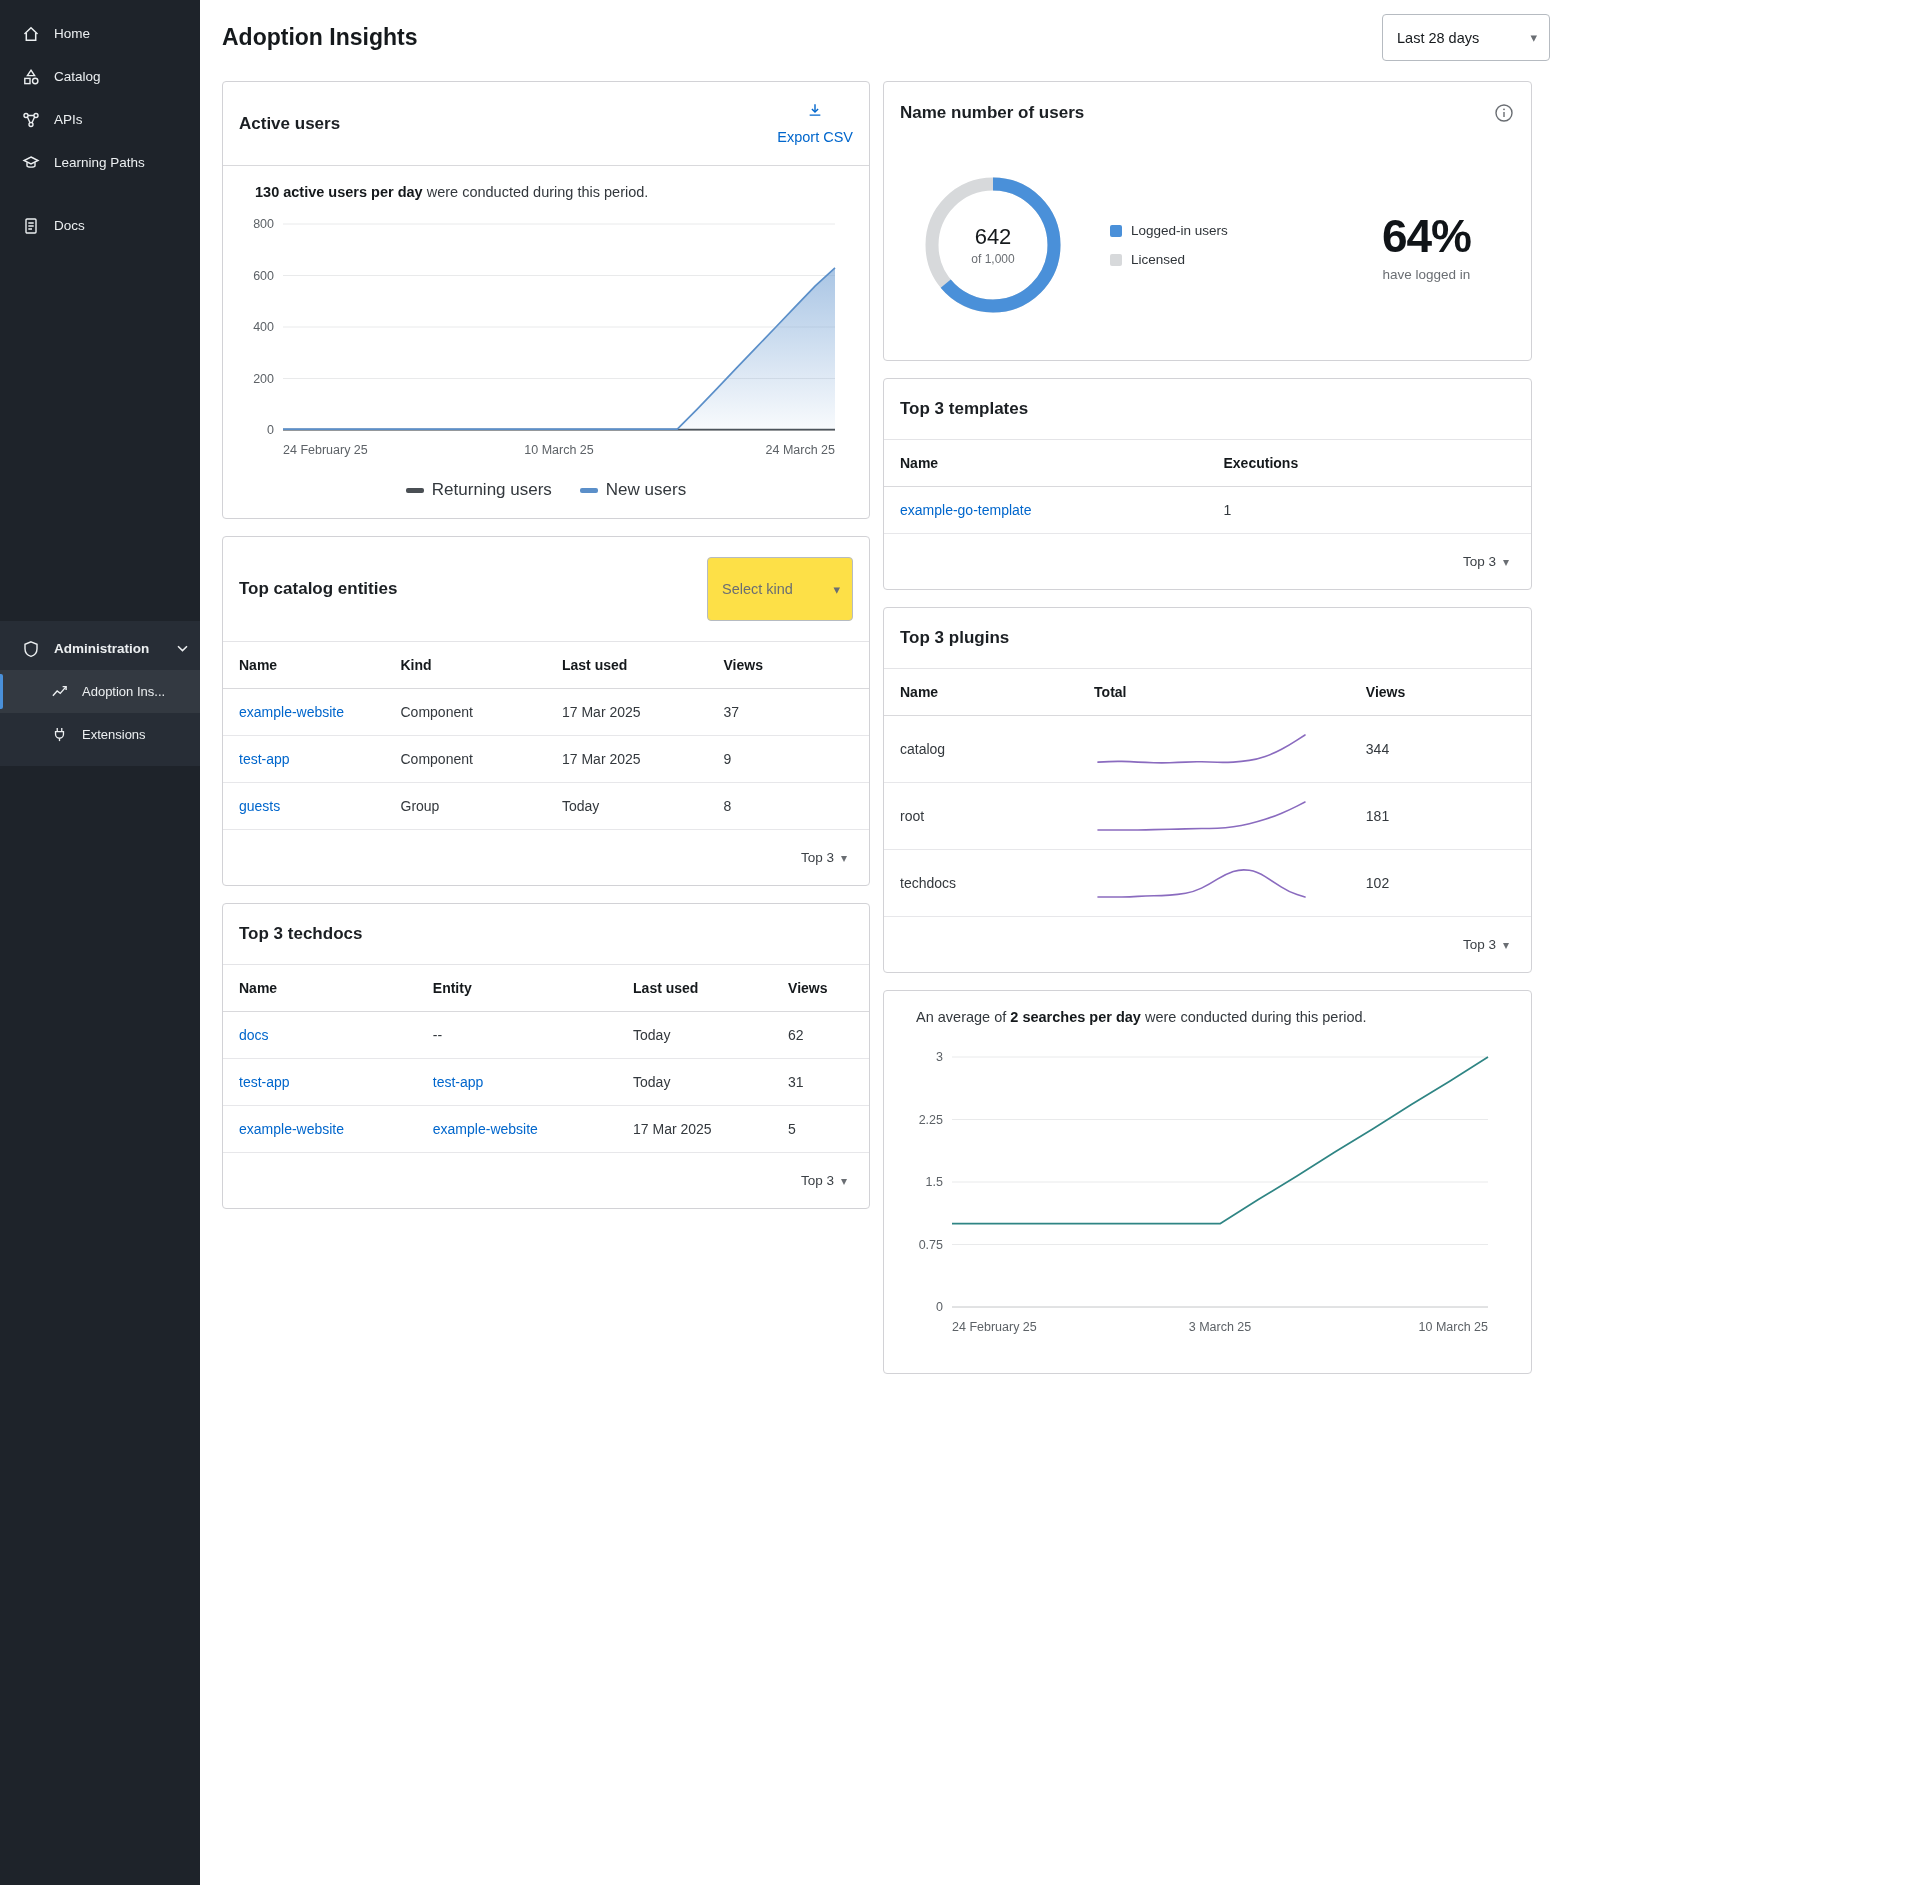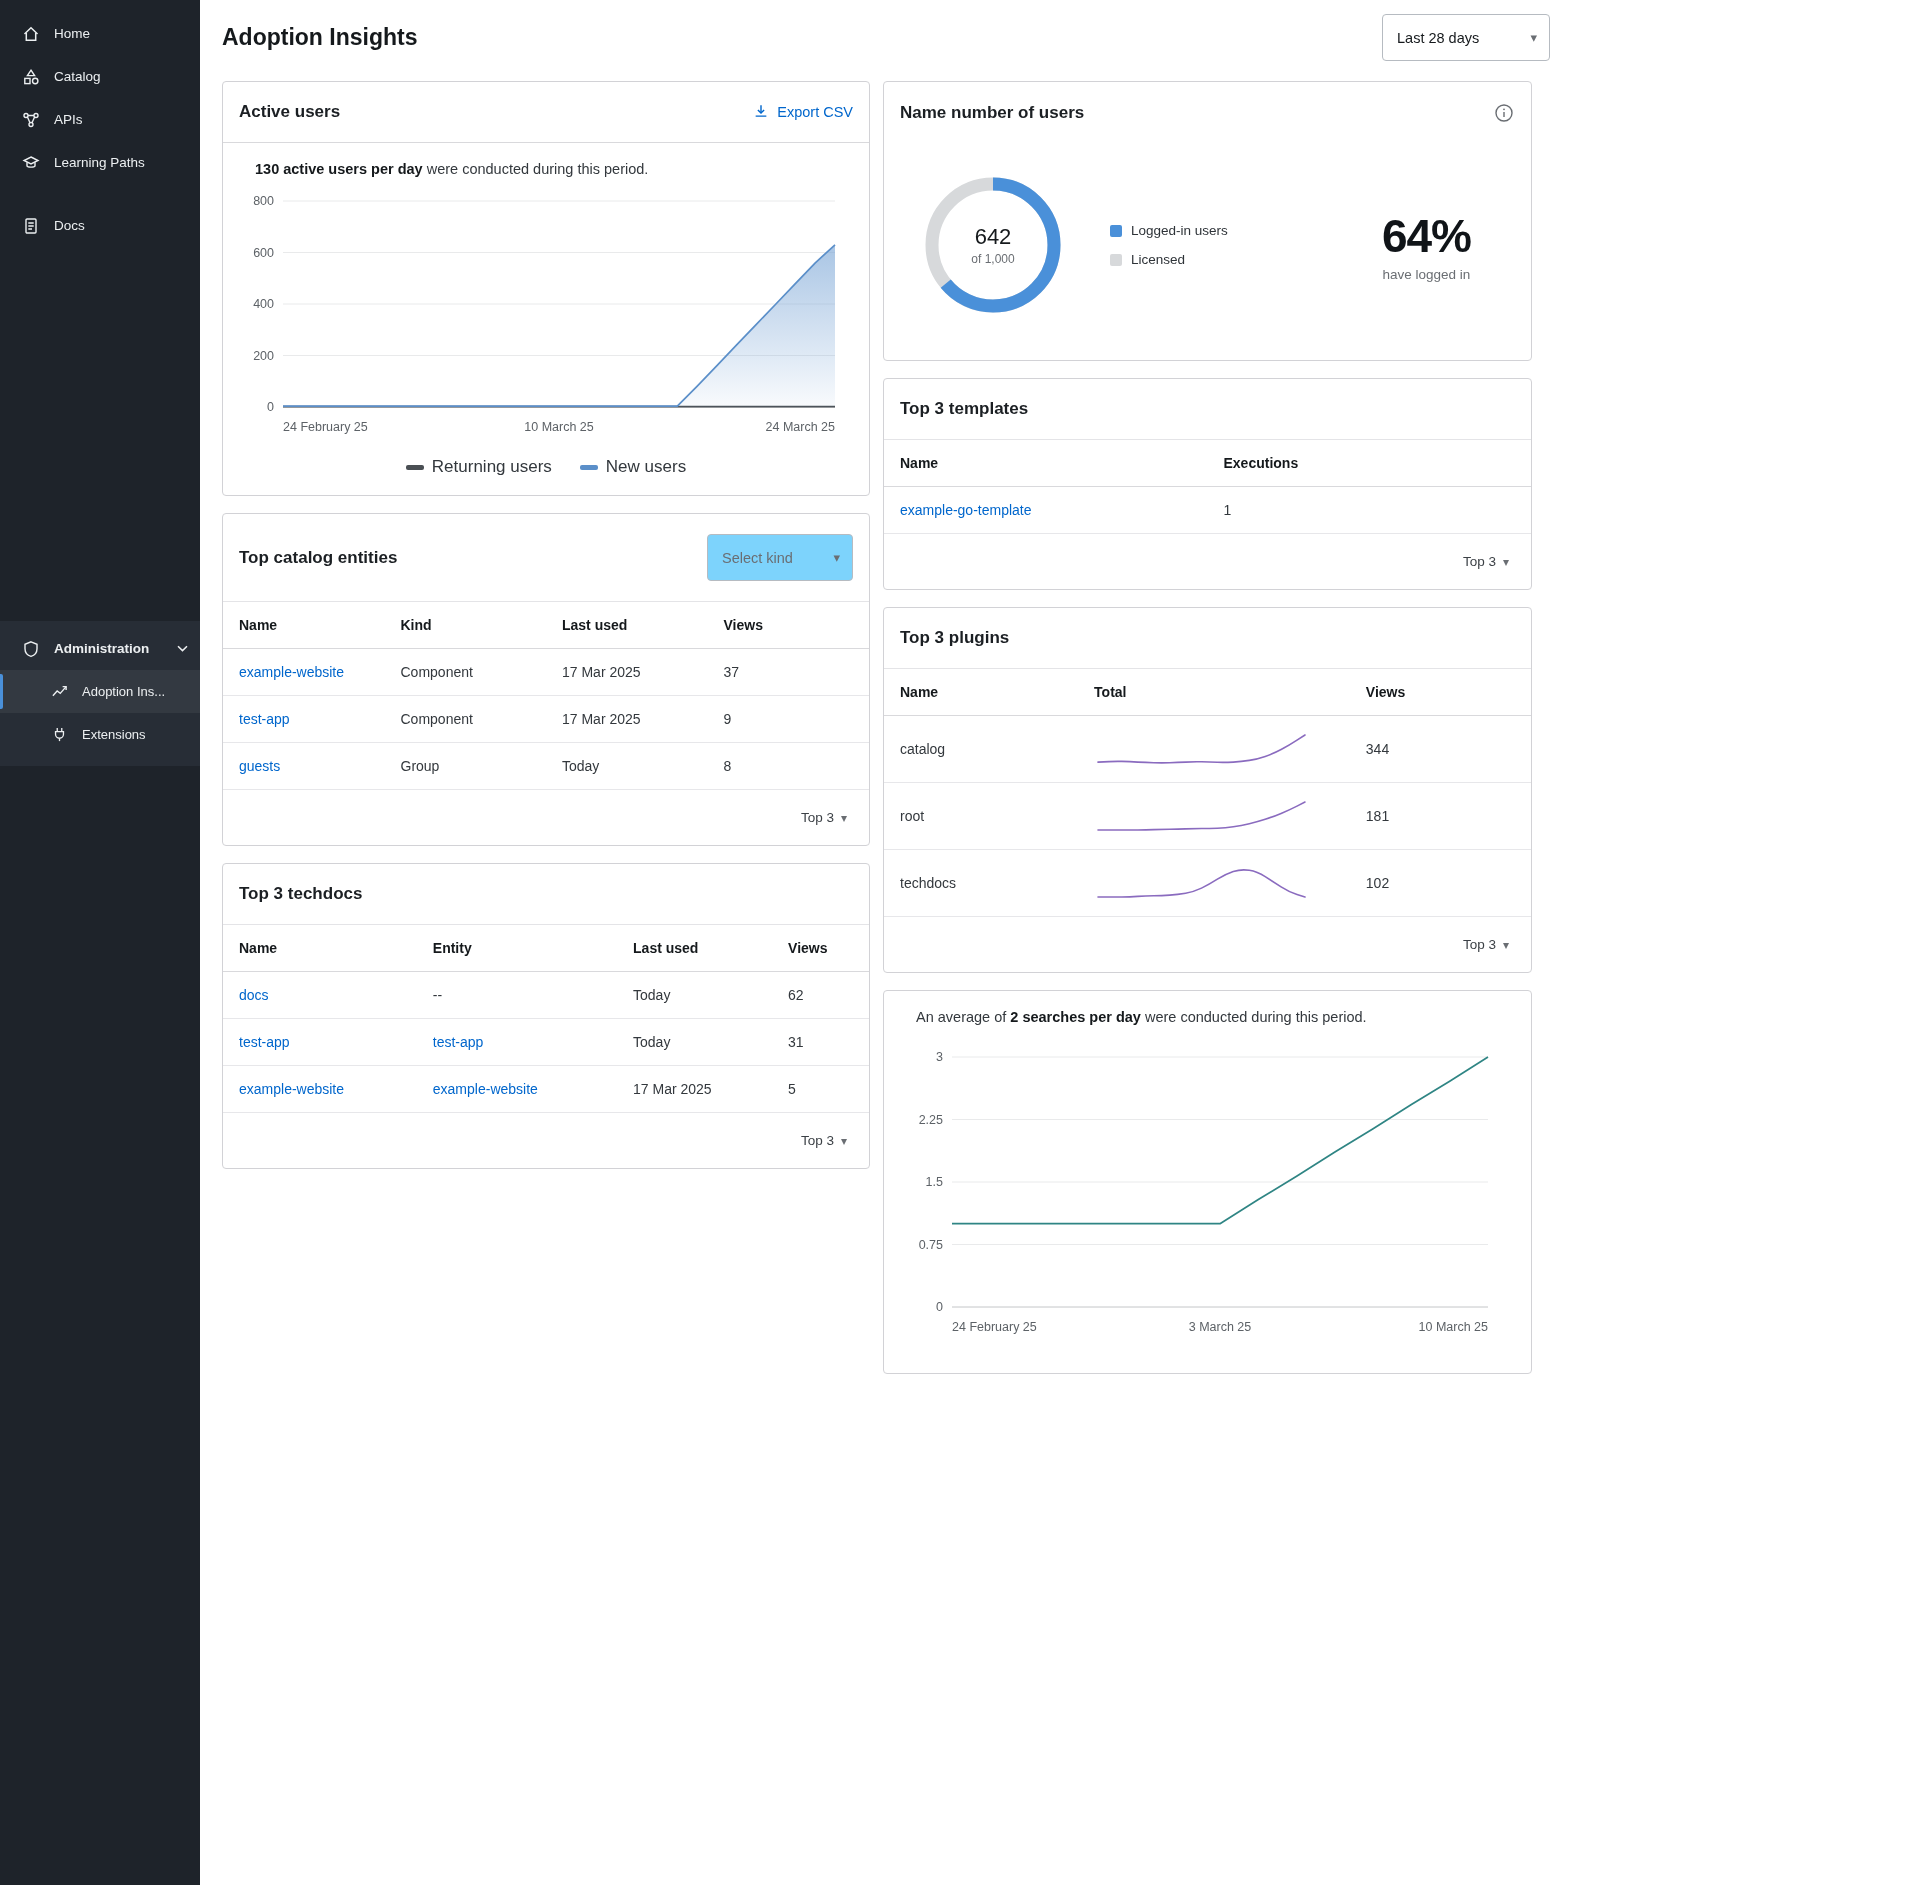--- a/index.html
+++ b/index.html
@@ -39,21 +39,21 @@
   .col.left { width:648px; }
   .col.right { width:649px; }
 
   .card { background:#fff; border:1px solid #d2d2d6; border-radius:4px; overflow:hidden; }
   .card-head { display:flex; align-items:center; justify-content:space-between;
     padding:20px 16px; }
   .card-head.divided { border-bottom:1px solid #d9d9dc; }
   .card-title { font-size:17px; font-weight:700; color:#1b1f23; }
 
   .link { color:#0066cc; text-decoration:none; cursor:pointer; }
-  .export-link { display:flex; align-items:center; gap:8px; font-size:14.5px; color:#0066cc; cursor:pointer; }
+  .export-link { display:flex; align-items:center; gap:8px; font-size:14.5px; color:#0066cc; cursor:pointer;flex-direction:column; }
 
   .summary { padding:18px 16px 6px 32px; font-size:14.5px; color:#33383d; }
   .summary b { font-weight:700; color:#15191c; }
 
   .chart-wrap { padding:6px 10px 4px 14px; }
   svg .tick { font-family:"Liberation Sans", sans-serif; font-size:12.5px; fill:#5d6267; }
 
   .au-legend { display:flex; justify-content:center; gap:28px; padding:4px 0 18px;
     font-size:17px; color:#33383d; }
   .au-legend .litem { display:flex; align-items:center; gap:8px; }
@@ -62,22 +62,22 @@
   
   table { width:100%; border-collapse:collapse; font-size:14px; }
   th { text-align:left; font-weight:700; color:#15191c; padding:15px 16px;
     border-top:1px solid #e4e4e7; border-bottom:1px solid #d9d9dc; }
   td { padding:15px 16px; border-bottom:1px solid #e7e7ea; color:#33383d; }
   .card-foot { display:flex; justify-content:flex-end; align-items:center; gap:7px;
     padding:20px 22px; font-size:13.5px; color:#3c4146; cursor:pointer; }
   .card-foot .caret { color:#6a6e73; font-size:12px; }
 
   .kind-select { display:flex; align-items:center; justify-content:space-between;
-    width:146px; height:47px; border:1px solid #b6bbc1; border-radius:4px;
-    padding:0 12px 0 14px; font-size:14.5px; color:#6a6e73; cursor:pointer; background:#7dd3fc; }
+    width:146px; height:64px; border:1px solid #b6bbc1; border-radius:4px;
+    padding:0 12px 0 14px; font-size:14.5px; color:#6a6e73; cursor:pointer; background:#fde047; }
 
   
   .tu-body { display:flex; align-items:center; padding:26px 60px 40px 34px; }
   .donut-wrap { position:relative; width:150px; height:150px; flex:0 0 150px; }
   .donut-center { position:absolute; inset:0; display:flex; flex-direction:column;
     align-items:center; justify-content:center; }
   .donut-center .val { font-size:22px; font-weight:500; color:#15191c; }
   .donut-center .sub { font-size:12px; color:#6a6e73; margin-top:2px; }
   .tu-legend { margin-left:42px; display:flex; flex-direction:column; gap:14px; font-size:13.5px; color:#2e3338; }
   .tu-legend .litem { display:flex; align-items:center; gap:9px; }

